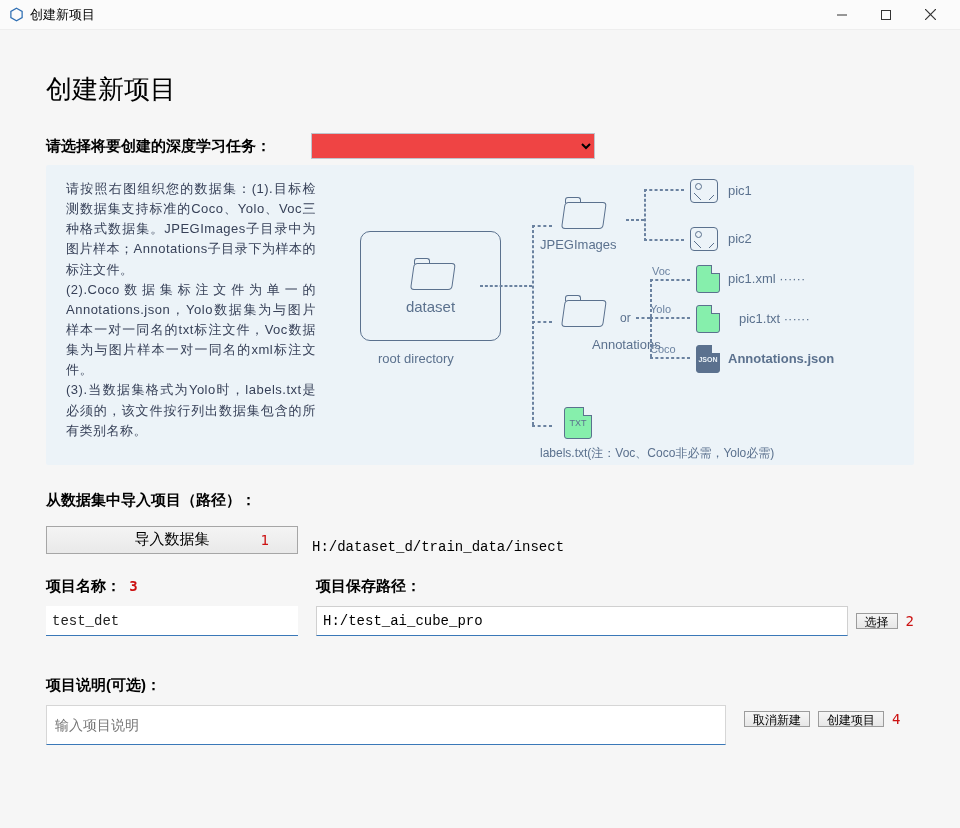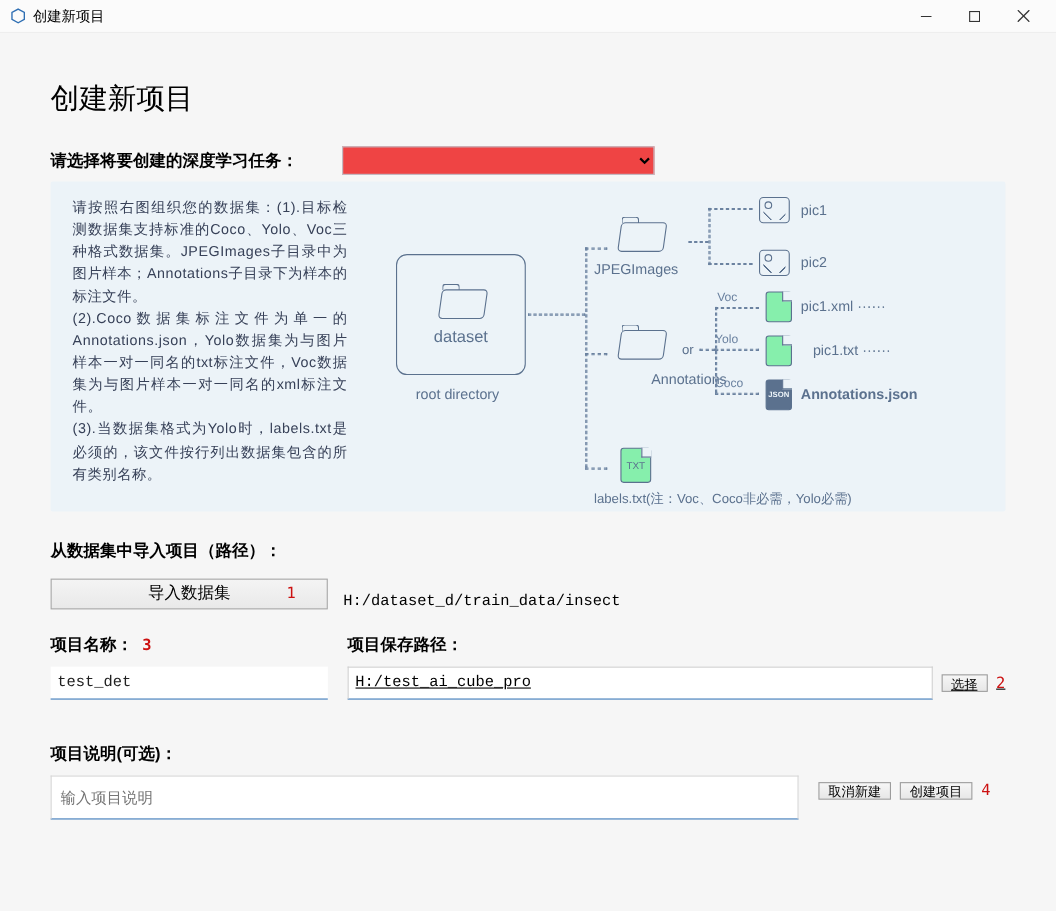--- a/index.html
+++ b/index.html
@@ -183,21 +183,21 @@
     height: 30px;
     border: none;
     border-bottom: 1px solid #3a78b8;
     background: #fff;
     padding: 4px 6px;
     font-family: "Consolas","Courier New",monospace;
     font-size: 14px;
     color:#222;
     outline:none;
   }
-  .path-row { display:flex; gap:8px; align-items:center;text-decoration:underline; }
+  .path-row { display:flex; gap:8px; align-items:center; }
   .path-input {
     flex:1;
     height: 30px;
     border: 1px solid #d0d0d0;
     border-bottom: 1px solid #3a78b8;
     background:#fff;
     padding: 4px 6px;
     font-family: "Consolas","Courier New",monospace;
     font-size:14px;
   }
@@ -280,21 +280,21 @@
       <option>目标检测</option>
     </select>
   </div>
 
   <div class="info-box">
     <div class="info-text" style="white-space:pre-line;">请按照右图组织您的数据集：(1).目标检测数据集支持标准的Coco、Yolo、Voc三种格式数据集。JPEGImages子目录中为图片样本；Annotations子目录下为样本的标注文件。
 (2).Coco数据集标注文件为单一的Annotations.json，Yolo数据集为与图片样本一对一同名的txt标注文件，Voc数据集为与图片样本一对一同名的xml标注文件。
 (3).当数据集格式为Yolo时，labels.txt是必须的，该文件按行列出数据集包含的所有类别名称。</div>
     <div class="diagram">
 
-      <div class="d-box" style="left:26px; top:52px; width:118px; height:110px;">
+      <div class="d-box" style="left:26px; top:52px; width:141px; height:110px;">
         <div class="foldericon" style="margin-bottom:8px;">
           <div class="flap"></div>
             <div class="body"></div>
         </div>
         <div style="font-size:15px;">dataset</div>
       </div>
       <div class="d-label" style="left:44px; top:172px;">root directory</div>
 
       <div class="dashed" style="left:146px; top:106px; width:52px; height:0;"></div>
       <div class="dashed" style="left:198px; top:46px; width:0; height:200px;"></div>

